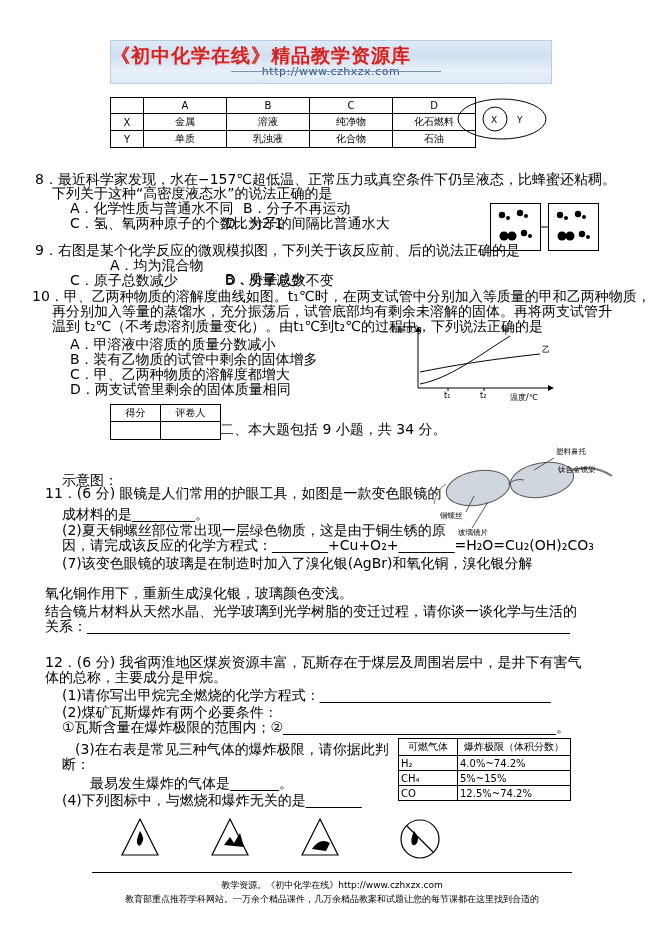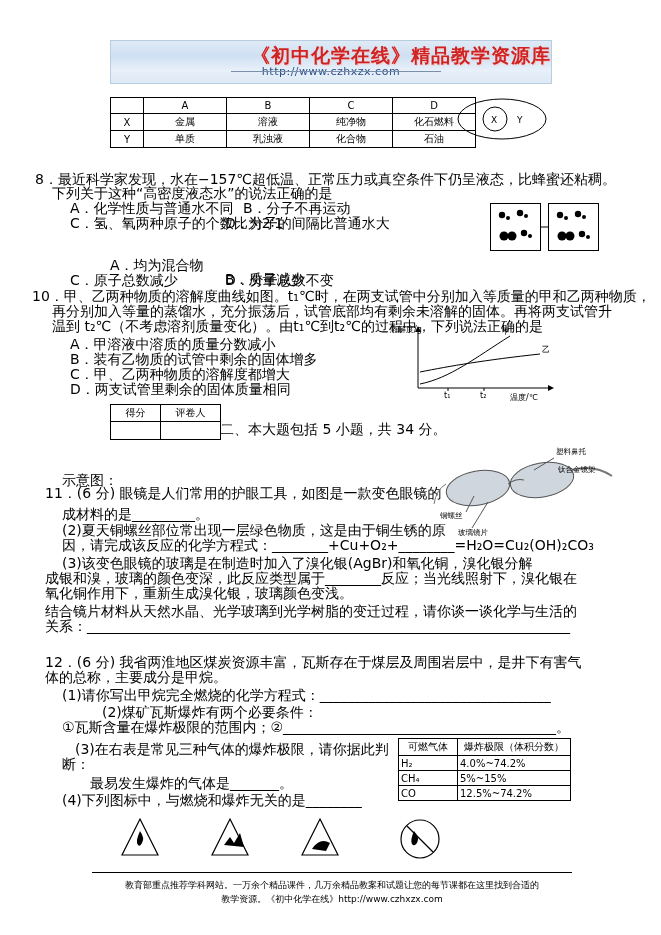--- a/index.html
+++ b/index.html
@@ -10,21 +10,21 @@
   }
   .page{position:relative;width:661px;height:935px;}
 
   
   .banner{
     position:absolute;left:110px;top:40px;width:440px;height:42px;
     background:linear-gradient(180deg,#dfeaf6 0%,#cfe0f2 35%,#e8f0f9 70%,#dde9f5 100%);
     border:1px solid #b9cde0;overflow:hidden;
   }
   .banner .bt{
-    position:absolute;left:0;top:2px;width:440px;text-align:right;
+    position:absolute;left:0;top:2px;width:440px;text-align:left;
     font-family:"DejaVu Serif","Liberation Serif",serif;
     font-size:19px;font-weight:bold;color:#cf2222;letter-spacing:1px;
     text-shadow:1px 1px 0 #f6cccc;
   }
   .banner .bu{
     position:absolute;left:0;top:24px;width:440px;text-align:center;
     font-size:11px;color:#2b4f8a;letter-spacing:.5px;
   }
   .banner .strike{
     position:absolute;left:120px;top:30px;width:210px;height:1px;background:#7b8fa8;
@@ -135,20 +135,21 @@
           <circle cx="94" cy="14" r="2"></circle>
         <circle cx="72" cy="33" r="4.5"></circle>
           <circle cx="80" cy="33" r="4.5"></circle>
         <circle cx="92" cy="31" r="3.2"></circle>
           <circle cx="98" cy="34" r="2"></circle>
       </g>
       <line x1="51" y1="24" x2="58" y2="24" stroke="#000"></line>
     </svg>
   </div>
 
+  <div class="t" style="left:35px;top:243px;">9．右图是某个化学反应的微观模拟图，下列关于该反应前、后的说法正确的是</div>
   <div class="t" style="left:70px;top:258px;margin-left:40px;">A．均为混合物</div>
   <div class="t" style="left:225px;top:272px;">B．质量减少</div>
   <div class="t" style="left:70px;top:273px;">C．原子总数减少</div>
   <div class="t" style="left:225px;top:273px;">D．分子总数不变</div>
 
   <div class="t" style="left:32px;top:289px;">10．甲、乙两种物质的溶解度曲线如图。t₁℃时，在两支试管中分别加入等质量的甲和乙两种物质，</div>
   <div class="t" style="left:52px;top:304px;">再分别加入等量的蒸馏水，充分振荡后，试管底部均有剩余未溶解的固体。再将两支试管升</div>
   <div class="t" style="left:52px;top:319px;">温到 t₂℃（不考虑溶剂质量变化）。由t₁℃到t₂℃的过程中，下列说法正确的是</div>
   <div class="t" style="left:70px;top:337px;">A．甲溶液中溶质的质量分数减小</div>
   <div class="t" style="left:70px;top:352px;">B．装有乙物质的试管中剩余的固体增多</div>
@@ -180,29 +181,28 @@
       <td style="width:45px">得分</td>
       <td style="width:55px">评卷人</td>
     </tr>
     <tr>
       <td style="height:15px">&nbsp;</td>
       <td>&nbsp;</td>
     </tr>
   </tbody>
     </table>
 
-  <div class="t" style="left:220px;top:422px;">二、本大题包括 5 小题，共 34 分。</div>
+  <div class="t" style="left:220px;top:422px;">二、本大题包括 9 小题，共 34 分。</div>
 
   <div class="t" style="left:45px;top:458px;margin-top:28px;">11．(6 分) 眼镜是人们常用的护眼工具，如图是一款变色眼镜的</div>
   <div class="t" style="left:62px;top:473px;">示意图：</div>
   <div class="t" style="left:62px;top:507px;">成材料的是_________。</div>
   <div class="t" style="left:62px;top:523px;">(2)夏天铜螺丝部位常出现一层绿色物质，这是由于铜生锈的原</div>
   <div class="t" style="left:62px;top:538px;">因，请完成该反应的化学方程式：________+Cu+O₂+________=H₂O=Cu₂(OH)₂CO₃</div>
-  <div class="t" style="left:62px;top:556px;">(3)该变色眼镜的玻璃是在制造时加入了溴化银(AgBr)和氧化铜，溴化银分解</div>
-  <div class="t" style="left:45px;top:571px;">成银和溴，玻璃的颜色变深，此反应类型属于________反应；当光线照射下，溴化银在</div>
+  <div class="t" style="left:62px;top:556px;">(7)该变色眼镜的玻璃是在制造时加入了溴化银(AgBr)和氧化铜，溴化银分解</div>
   <div class="t" style="left:45px;top:586px;">氧化铜作用下，重新生成溴化银，玻璃颜色变浅。</div>
   <div class="t" style="left:45px;top:604px;">结合镜片材料从天然水晶、光学玻璃到光学树脂的变迁过程，请你谈一谈化学与生活的</div>
   <div class="t" style="left:45px;top:619px;">关系：_____________________________________________________________________</div>
 
   <div class="fig" style="left:430px;top:440px;">
     <svg width="190" height="110" viewBox="0 0 190 110">
       <g stroke="#555" fill="#cfd6dd">
         <ellipse cx="48" cy="48" rx="32" ry="17" transform="rotate(-10 48 48)"></ellipse>
         <ellipse cx="112" cy="40" rx="32" ry="17" transform="rotate(-10 112 40)"></ellipse>
       </g>
@@ -215,21 +215,21 @@
       <text x="28" y="95" font-size="7.5" font-family="DejaVu Sans">玻璃镜片</text>
       <line x1="42" y1="88" x2="58" y2="62" stroke="#555"></line>
       <line x1="36" y1="72" x2="44" y2="56" stroke="#555"></line>
       <line x1="124" y1="18" x2="104" y2="30" stroke="#555"></line>
     </svg>
   </div>
 
   <div class="t" style="left:45px;top:655px;">12．(6 分) 我省两淮地区煤炭资源丰富，瓦斯存在于煤层及周围岩层中，是井下有害气</div>
   <div class="t" style="left:45px;top:670px;">体的总称，主要成分是甲烷。</div>
   <div class="t" style="left:62px;top:688px;">(1)请你写出甲烷完全燃烧的化学方程式：_________________________________</div>
-  <div class="t" style="left:62px;top:705px;margin-left:40px;">(2)煤矿瓦斯爆炸有两个必要条件：</div>
+  <div class="t" style="left:62px;top:705px;">(2)煤矿瓦斯爆炸有两个必要条件：</div>
   <div class="t" style="left:62px;top:720px;">①瓦斯含量在爆炸极限的范围内；②_______________________________________。</div>
   <div class="t" style="left:75px;top:742px;">(3)在右表是常见三种气体的爆炸极限，请你据此判</div>
   <div class="t" style="left:62px;top:757px;">断：</div>
   <div class="t" style="left:90px;top:776px;">最易发生爆炸的气体是_______。</div>
   <div class="t" style="left:62px;top:793px;">(4)下列图标中，与燃烧和爆炸无关的是________</div>
 
   <table class="tbl gastable">
     <tbody>
         <tr>
       <td style="width:54px">可燃气体</td>
@@ -263,17 +263,17 @@
         <path d="M20,16 q5,7 2,12 q-2,4 -4,2 q-3,-3 2,-14z"></path>
         <path d="M104,30 l6,-8 l4,6 l6,-10 l4,14z"></path>
         <path d="M192,34 q8,-12 18,-6 l-4,8z"></path>
         <path d="M294,16 q6,7 3,12 q-3,4 -5,1 q-2,-4 2,-13z"></path>
       </g>
     </svg>
   </div>
 
   <div class="hr"></div>
   <div class="footer">
+    <div>教学资源。《初中化学在线》http://www.czhxzx.com</div>
     <div>教育部重点推荐学科网站。一万余个精品课件，几万余精品教案和试题让您的每节课都在这里找到合适的</div>
-    <div>教学资源。《初中化学在线》http://www.czhxzx.com</div>
   </div>
 
 </div>
 
 </body></html>

